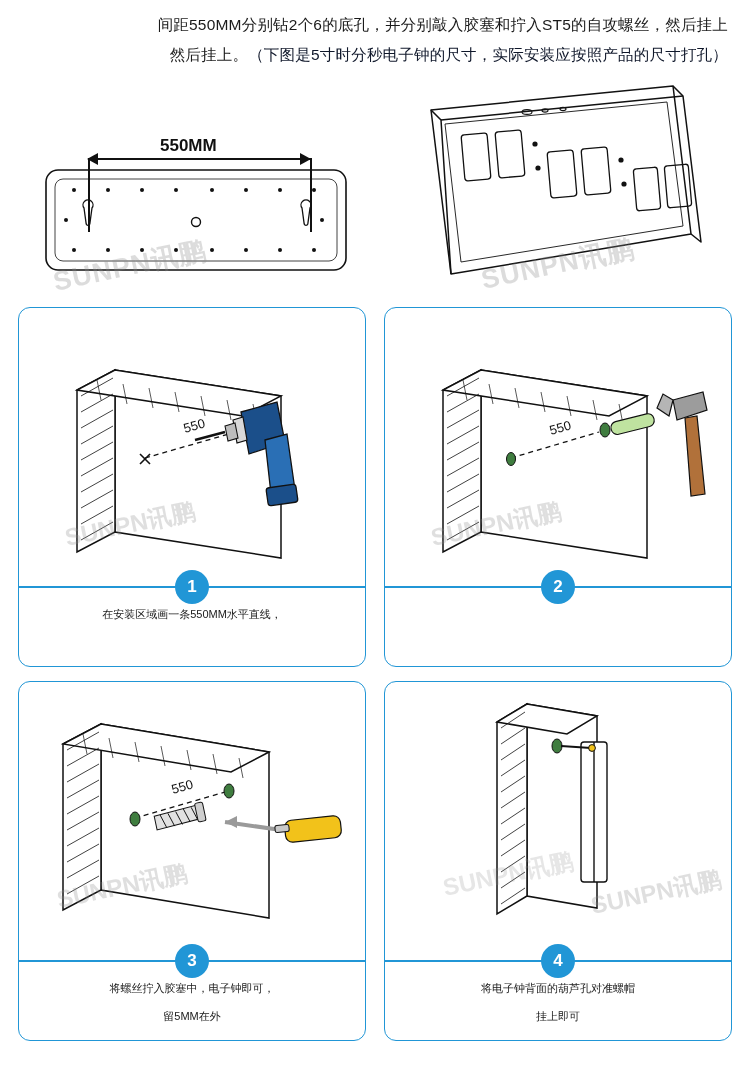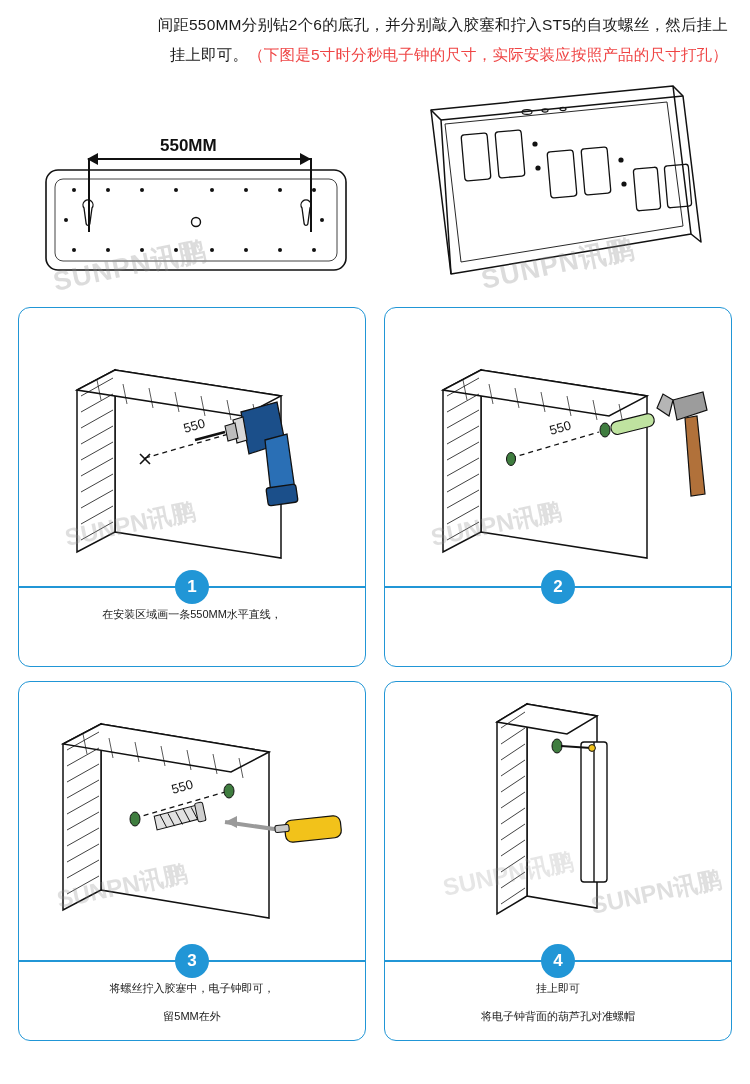--- a/index.html
+++ b/index.html
@@ -20,21 +20,21 @@
   .intro {
     position: absolute;
     left: 28px; top: 10px;
     width: 700px;
     font-size: 15.5px;
     line-height: 30px;
     color: #1a1a1a;
     letter-spacing: 0.2px;
     text-align: right;
   }
-  .intro .red { color: #ef4444; }
+  .intro .red { color: #0f172a; }
 
   
   .top-area {
     position: absolute;
     left: 0; top: 78px;
     width: 678px; height: 218px;
   }
 
   
   .plate-wrap {
@@ -147,21 +147,21 @@
   }
 </style>
 </head>
 <body>
 
 <div id="page">
 
   <div class="intro">
     <div>间距550MM分别钻2个6的底孔，并分别敲入胶塞和拧入ST5的自攻螺丝，然后挂上</div>
     <div>
-      <span>挂上即可。</span><span class="red">（下图是5寸时分秒电子钟的尺寸，实际安装应按照产品的尺寸打孔）</span>
+      <span>然后挂上。</span><span class="red">（下图是5寸时分秒电子钟的尺寸，实际安装应按照产品的尺寸打孔）</span>
     </div>
   </div>
 
   <div class="top-area">
 
     <div class="plate-wrap">
       <svg width="345" height="198" viewBox="0 0 345 198">
 
         <rect x="24" y="70" width="300" height="100" rx="12" ry="12" fill="none" stroke="#111" stroke-width="1.6"></rect>
         <rect x="33" y="79" width="282" height="82" rx="8" ry="8" fill="none" stroke="#111" stroke-width="0.8"></rect>
@@ -463,19 +463,19 @@
             <ellipse cx="172" cy="64" rx="5" ry="7" fill="#3f7d3f" stroke="#111" stroke-width="1"></ellipse>
             <line x1="176" y1="64" x2="206" y2="66" stroke="#111" stroke-width="2"></line>
             <circle cx="207" cy="66" r="3.4" fill="#f2c21a" stroke="#111" stroke-width="1"></circle>
             <text x="208" y="232" font-family="Liberation Sans, sans-serif" font-size="24" font-weight="bold" fill="rgba(140,140,140,0.28)" transform="rotate(-12 208 232)">SUNPN讯鹏</text>
             <text x="60" y="214" font-family="Liberation Sans, sans-serif" font-size="24" font-weight="bold" fill="rgba(140,140,140,0.22)" transform="rotate(-12 60 214)">SUNPN讯鹏</text>
           </svg>
         </div>
         <div class="divider"></div>
         <div class="badge">4</div>
         <div class="caption">
+          <div>将电子钟背面的葫芦孔对准螺帽</div>
           <div>挂上即可</div>
-          <div>将电子钟背面的葫芦孔对准螺帽</div>
         </div>
       </div>
     </div>
   </div>
 </div>
 
 </body></html>

